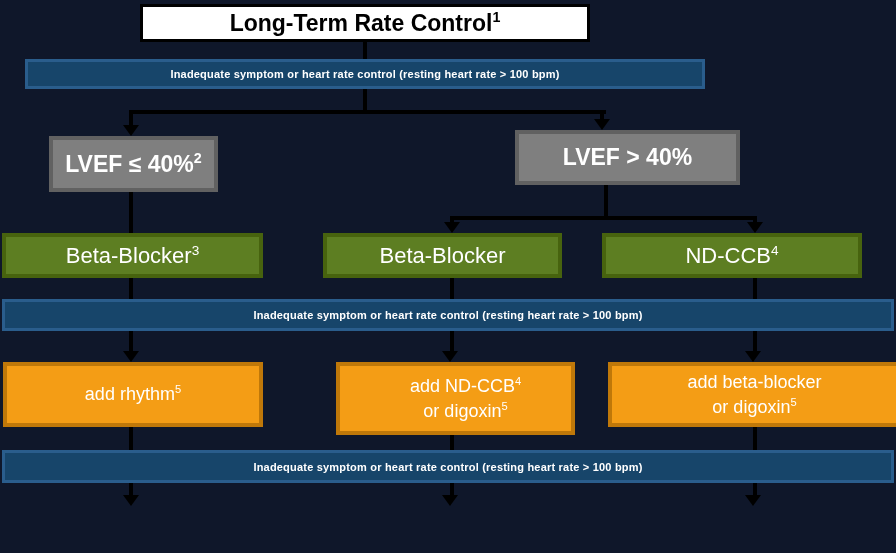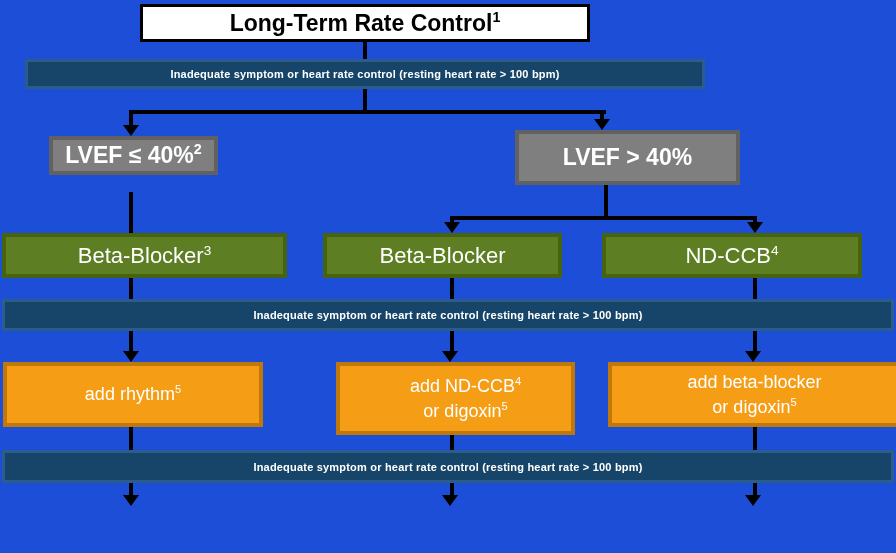--- a/index.html
+++ b/index.html
@@ -1,17 +1,17 @@
 <!DOCTYPE html>
 <html style="--banner-fill: #17456A; --banner-border: #2A5D8C; --gray-fill: #7F7F7F; --gray-border: #616161; --green-fill: #5D7E22; --green-border: #47630E; --orange-fill: #F49D15; --orange-border: #BF7809; --red-fill: #D93C10; --red-border: #A62F08; --line: #000000;"><head>
 <meta charset="utf-8">
 <style>
   html,body{margin:0;padding:0;background:#ffffff;}
   #stage{
-    position:relative;width:896px;height:553px;background:#1d4ed8;overflow:hidden;
+    position:relative;width:896px;height:553px;background:#0f172a;overflow:hidden;
     font-family:"Liberation Sans",sans-serif;
   }
   .vline,.hline{position:absolute;background:#000;z-index:1;}
   .arrow{
     position:absolute;width:0;height:0;z-index:1;
     border-left:8px solid transparent;border-right:8px solid transparent;
     border-top:11px solid #000;
   }
   .box{
     position:absolute;display:flex;flex-direction:column;align-items:center;justify-content:center;
@@ -80,28 +80,28 @@
   <div class="arrow" style="left:745px;top:495px;"></div>
 
   <div class="box title-box" style="left:140px;top:4px;width:450px;height:38px;">
     <div class="box-line"><span>Long-Term Rate Control</span><sup>1</sup></div>
   </div>
 
   <div class="box banner" style="left:25px;top:59px;width:680px;height:30px;">
     <div class="box-line">Inadequate symptom or heart rate control (resting heart rate &gt; 100 bpm)</div>
   </div>
 
-  <div class="box gray" style="left:49px;top:136px;width:169px;height:39px;">
+  <div class="box gray" style="left:49px;top:136px;width:169px;height:56px;">
     <div class="box-line"><span>LVEF ≤ 40%</span><sup>2</sup></div>
   </div>
   <div class="box gray" style="left:515px;top:130px;width:225px;height:55px;">
     <div class="box-line"><span>LVEF &gt; 40%</span></div>
   </div>
 
-  <div class="box green" style="left:2px;top:233px;width:285px;height:45px;">
+  <div class="box green" style="left:2px;top:233px;width:261px;height:45px;">
     <div class="box-line"><span>Beta-Blocker</span><sup>3</sup></div>
   </div>
   <div class="box green" style="left:323px;top:233px;width:239px;height:45px;">
     <div class="box-line"><span>Beta-Blocker</span></div>
   </div>
   <div class="box green" style="left:602px;top:233px;width:260px;height:45px;">
     <div class="box-line"><span>ND-CCB</span><sup>4</sup></div>
   </div>
 
   <div class="box banner" style="left:2px;top:299px;width:892px;height:32px;">

